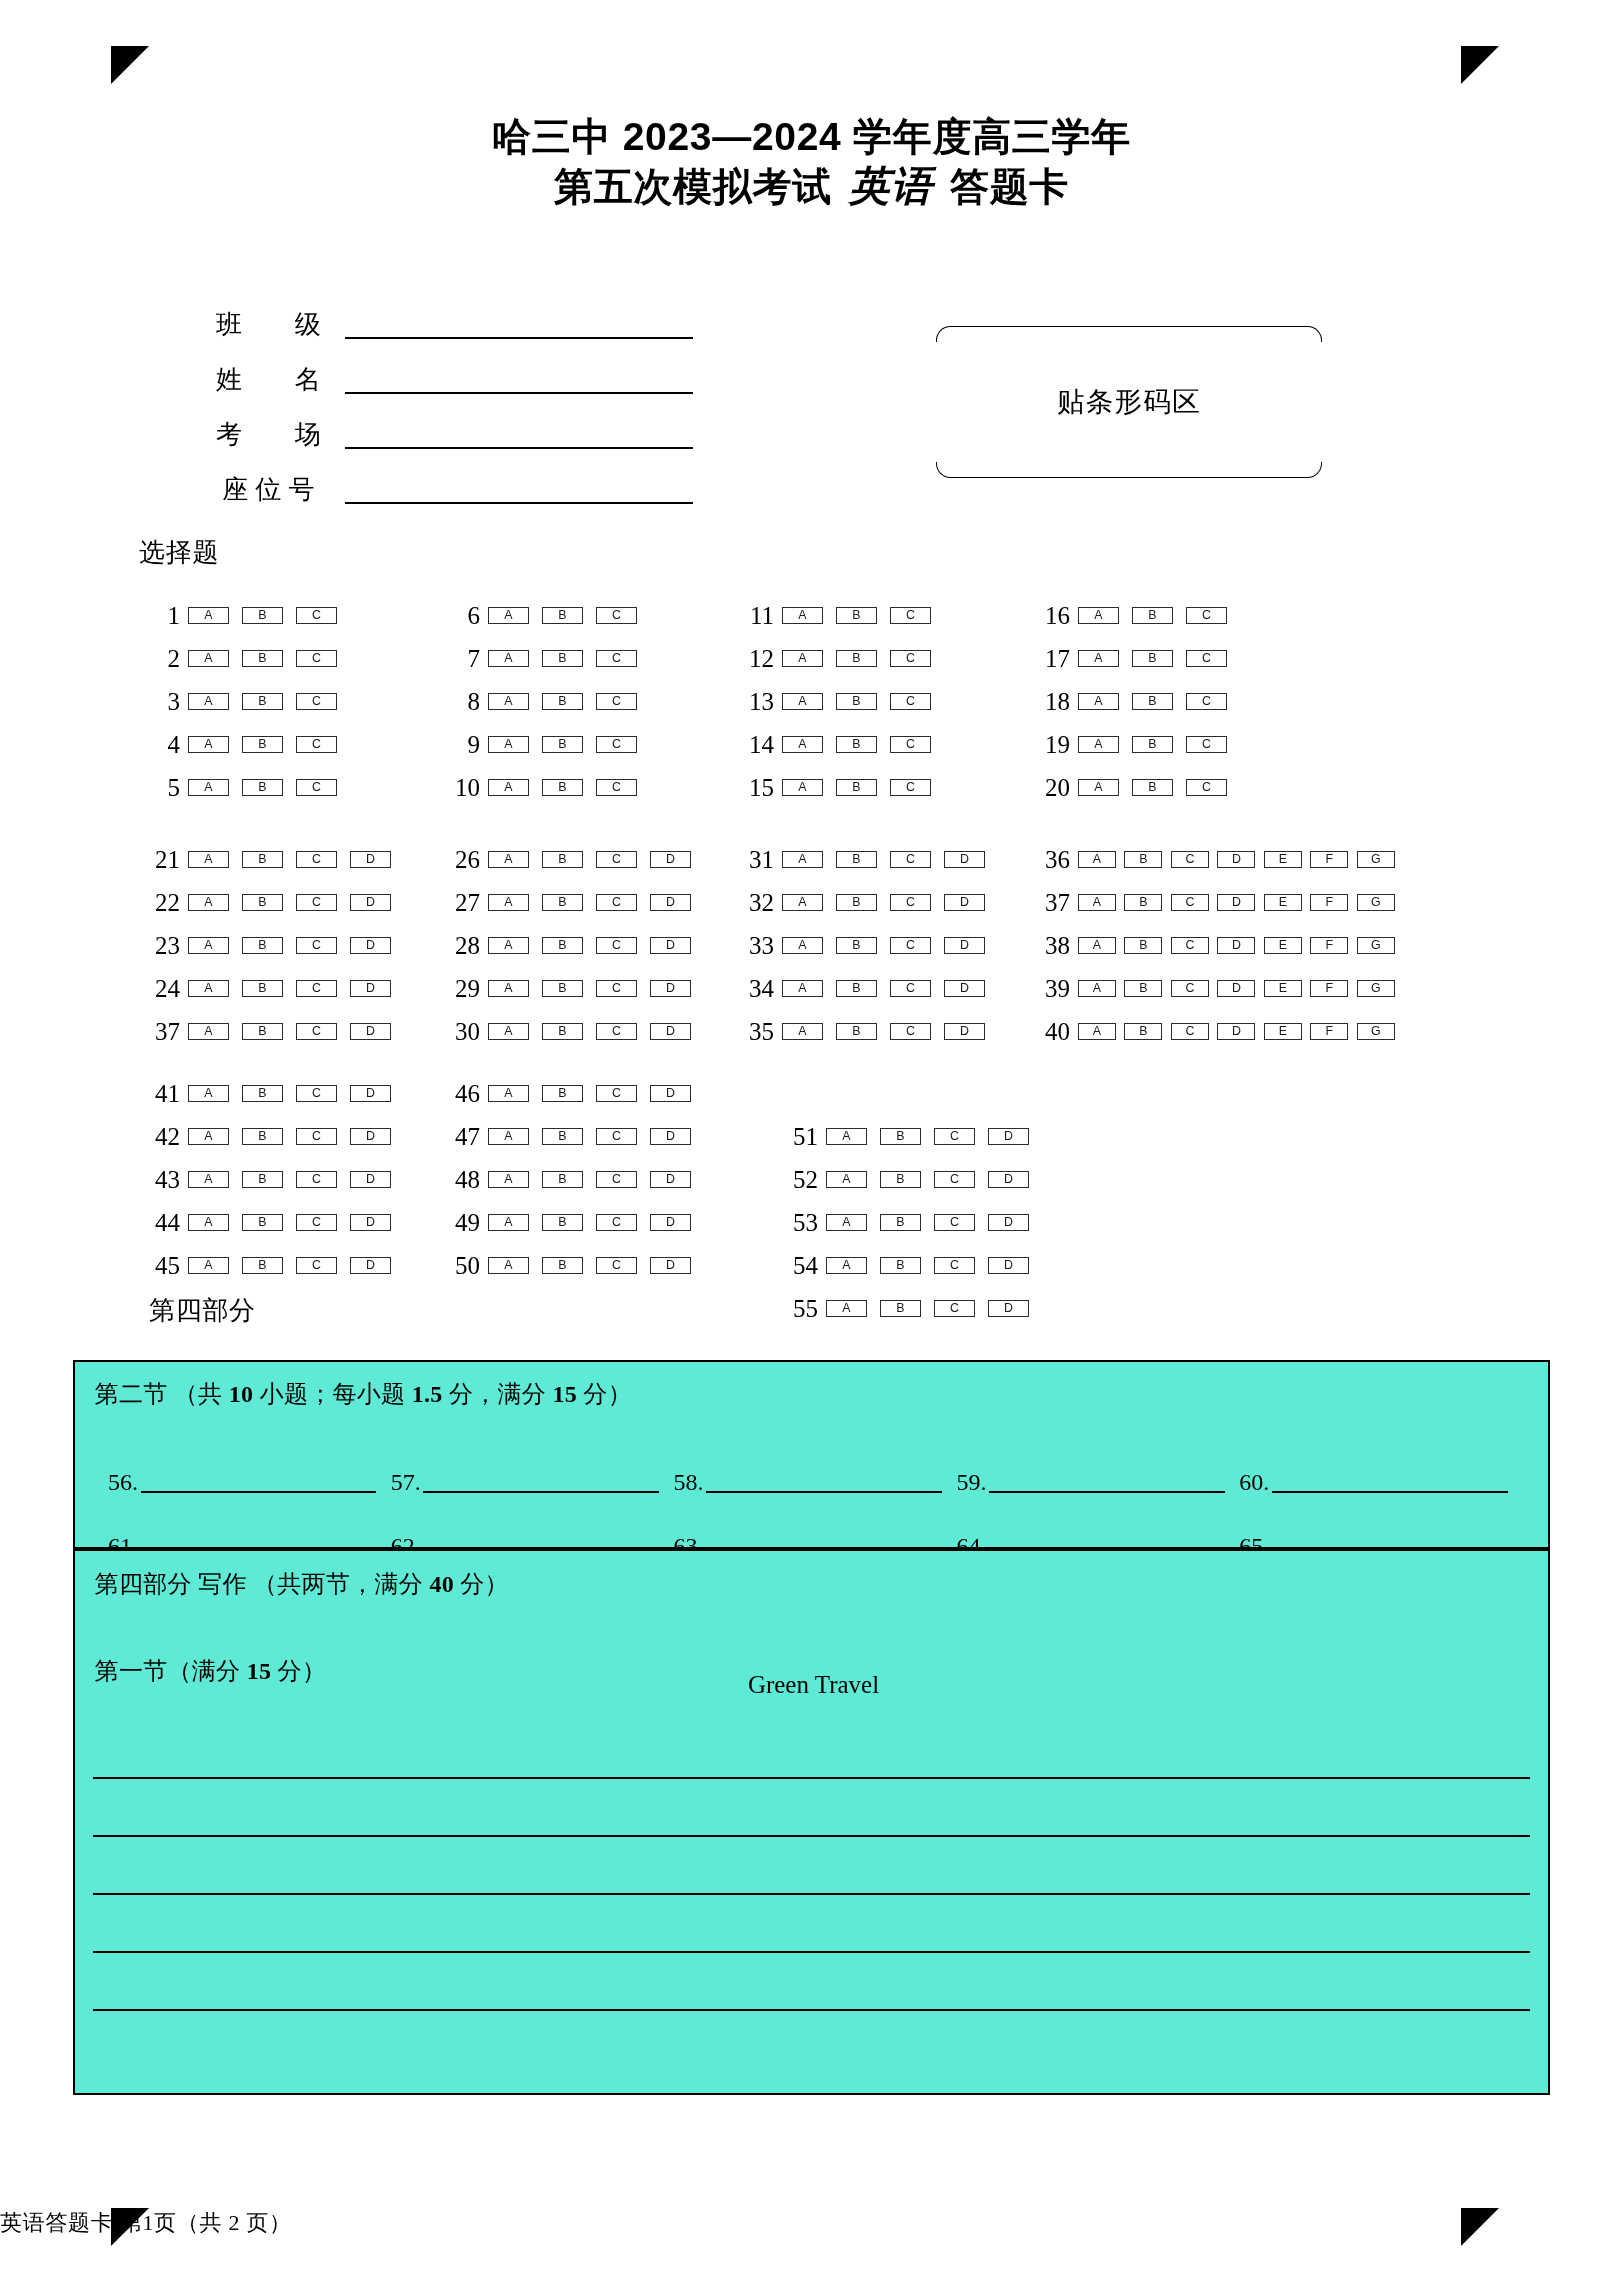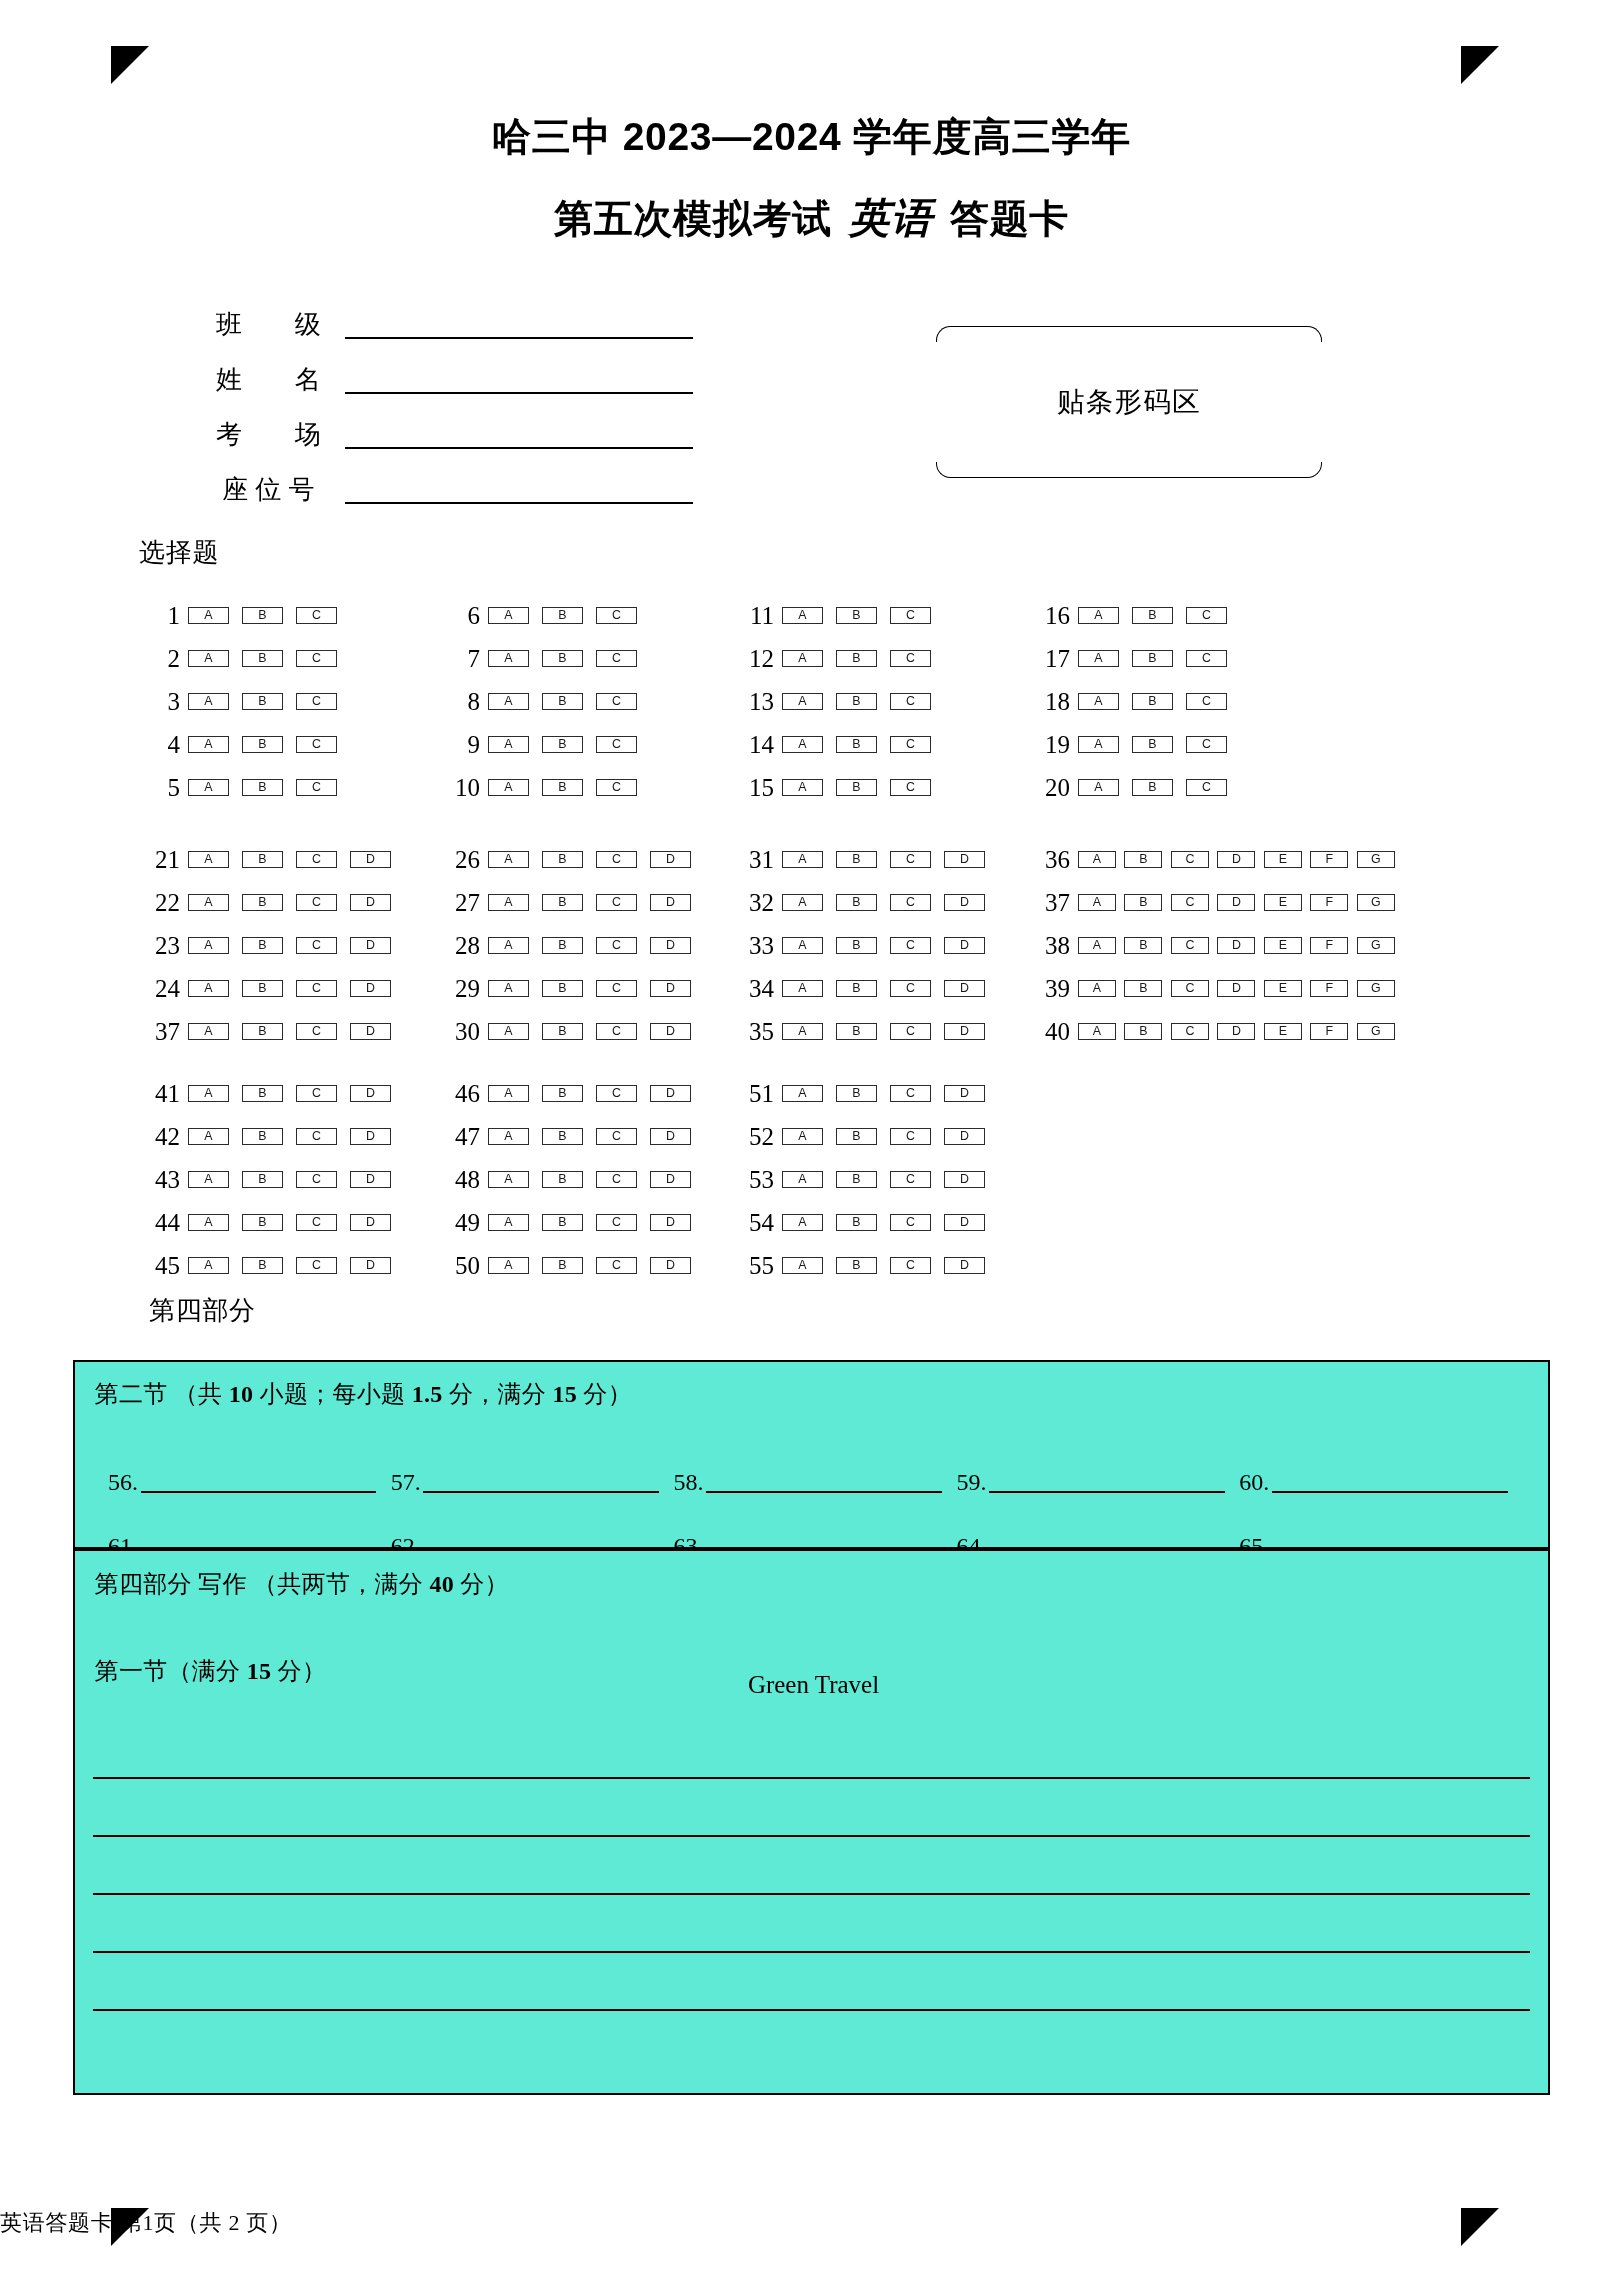--- a/index.html
+++ b/index.html
@@ -43,21 +43,21 @@
     width: 1623px;
     text-align: center;
   }
   .title-line {
     font-family: "Liberation Sans", "DejaVu Sans", sans-serif;
     font-weight: bold;
     font-size: 39px;
     letter-spacing: 0.7px;
     line-height: 1.0;
   }
-  .title-line-1 { margin-bottom: 42px; }
+  .title-line-1 { margin-bottom: 10px; }
   .title-line-2 { }
   .subject-strong {
     font-family: "Liberation Serif", "DejaVu Serif", serif;
     font-weight: bold;
     font-style: italic;
     font-size: 41px;
     letter-spacing: 1.3px;
     padding: 0 5.2px;
   }
 
@@ -680,21 +680,21 @@
           <span class="opt">D</span>
         </div>
         <div class="q-row">
           <span class="q-num">50</span>
           <span class="opt">A</span>
           <span class="opt">B</span>
           <span class="opt">C</span>
           <span class="opt">D</span>
         </div>
       </div>
-      <div class="q-col" style="left: 733px;">
+      <div class="q-col" style="left: 777px; margin-top: 43px;">
         <div class="q-row">
           <span class="q-num">51</span>
           <span class="opt">A</span>
           <span class="opt">B</span>
           <span class="opt">C</span>
           <span class="opt">D</span>
         </div>
         <div class="q-row">
           <span class="q-num">52</span>
           <span class="opt">A</span>

